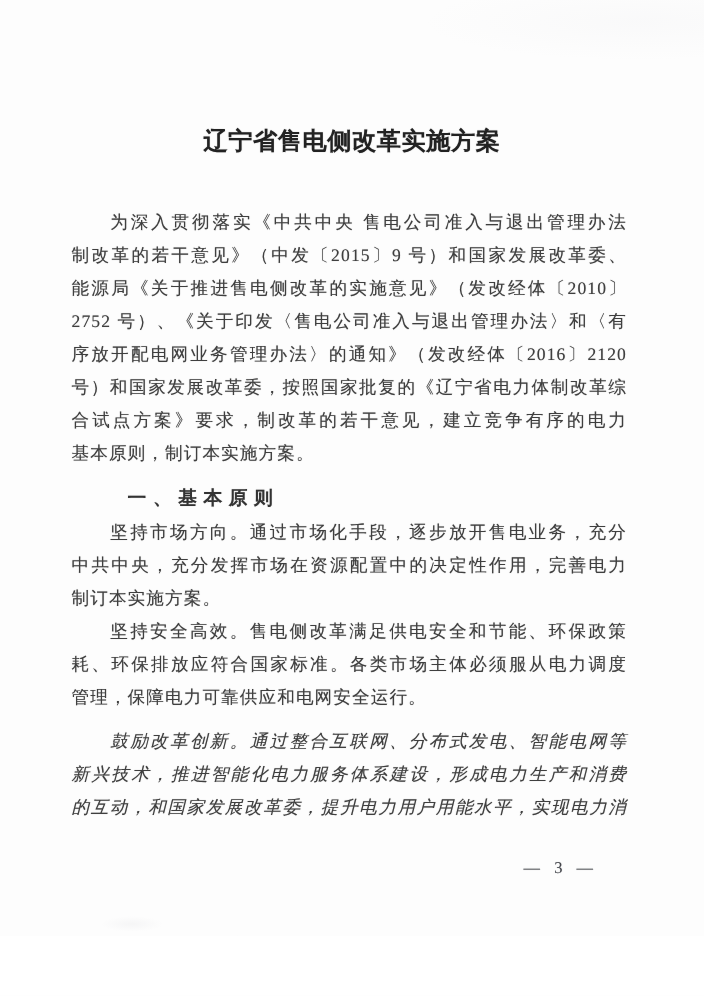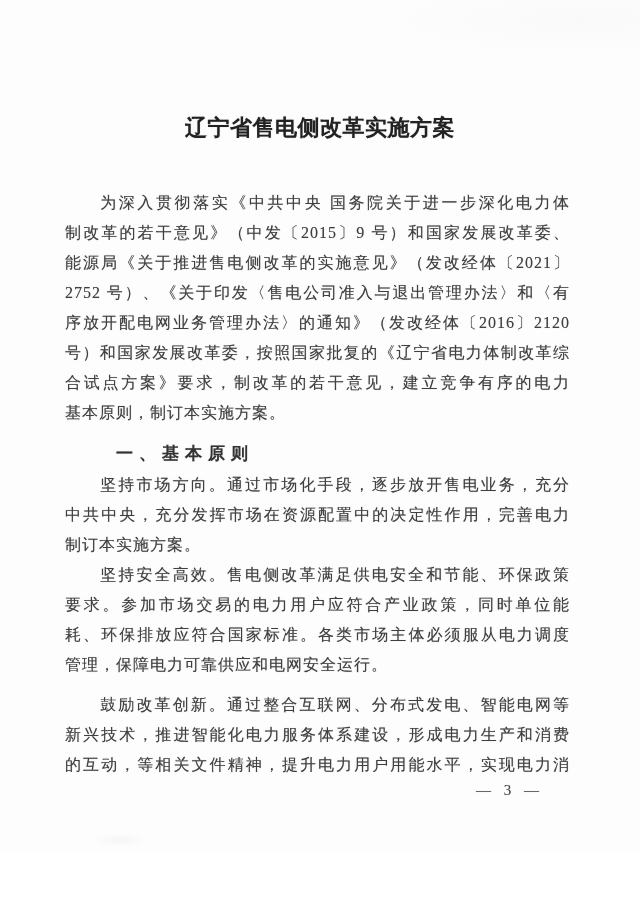--- a/index.html
+++ b/index.html
@@ -39,21 +39,21 @@
 
   .line {
     text-align: justify;
     text-align-last: justify;
     text-shadow: 0 0 0.8px rgba(63,63,63,0.45);
     white-space: normal;
   }
   .para .line:first-child { text-indent: 2.2em; }
   .para .line:last-child { text-align-last: left; }
   .para.open-ended .line:last-child { text-align-last: justify; }
-  .gap-top { margin-top: 10px; }
+  .gap-top { margin-top: 10px; font-style: italic; }
 
   .section-heading {
     margin: 12px 0 0 0;
     font-family: Liberation Mono, monospace;
     font-size: 17px;
     line-height: 30px;
     font-weight: 700;
     letter-spacing: 6px;
     text-indent: 3em;
     color: #333333;
@@ -74,48 +74,47 @@
 </head>
 <body>
 
 <div class="page">
 
   <h1 class="doc-title">辽宁省售电侧改革实施方案</h1>
 
   <div class="content">
 
     <div class="para">
-        <div class="line">为深入贯彻落实《中共中央 国务院关于进一步深化电力体</div>
+        <div class="line">为深入贯彻落实《中共中央 售电公司准入与退出管理办法</div>
         <div class="line">制改革的若干意见》（中发〔2015〕9 号）和国家发展改革委、</div>
-        <div class="line">能源局《关于推进售电侧改革的实施意见》（发改经体〔2021〕</div>
+        <div class="line">能源局《关于推进售电侧改革的实施意见》（发改经体〔2010〕</div>
         <div class="line">2752 号）、《关于印发〈售电公司准入与退出管理办法〉和〈有</div>
         <div class="line">序放开配电网业务管理办法〉的通知》（发改经体〔2016〕2120</div>
         <div class="line">号）和国家发展改革委，按照国家批复的《辽宁省电力体制改革综</div>
         <div class="line">合试点方案》要求，制改革的若干意见，建立竞争有序的电力</div>
         <div class="line">基本原则，制订本实施方案。</div>
       </div>
 
     <h2 class="section-heading">一、基本原则</h2>
 
     <div class="para">
         <div class="line">坚持市场方向。通过市场化手段，逐步放开售电业务，充分</div>
         <div class="line">中共中央，充分发挥市场在资源配置中的决定性作用，完善电力</div>
         <div class="line">制订本实施方案。</div>
       </div>
 
     <div class="para">
         <div class="line">坚持安全高效。售电侧改革满足供电安全和节能、环保政策</div>
-        <div class="line">要求。参加市场交易的电力用户应符合产业政策，同时单位能</div>
         <div class="line">耗、环保排放应符合国家标准。各类市场主体必须服从电力调度</div>
         <div class="line">管理，保障电力可靠供应和电网安全运行。</div>
       </div>
 
     <div class="para open-ended gap-top">
         <div class="line">鼓励改革创新。通过整合互联网、分布式发电、智能电网等</div>
         <div class="line">新兴技术，推进智能化电力服务体系建设，形成电力生产和消费</div>
-        <div class="line">的互动，等相关文件精神，提升电力用户用能水平，实现电力消</div>
+        <div class="line">的互动，和国家发展改革委，提升电力用户用能水平，实现电力消</div>
       </div>
 
   </div>
 
   <div class="page-number">— 3 —</div>
 
 </div>
 
 </body></html>

